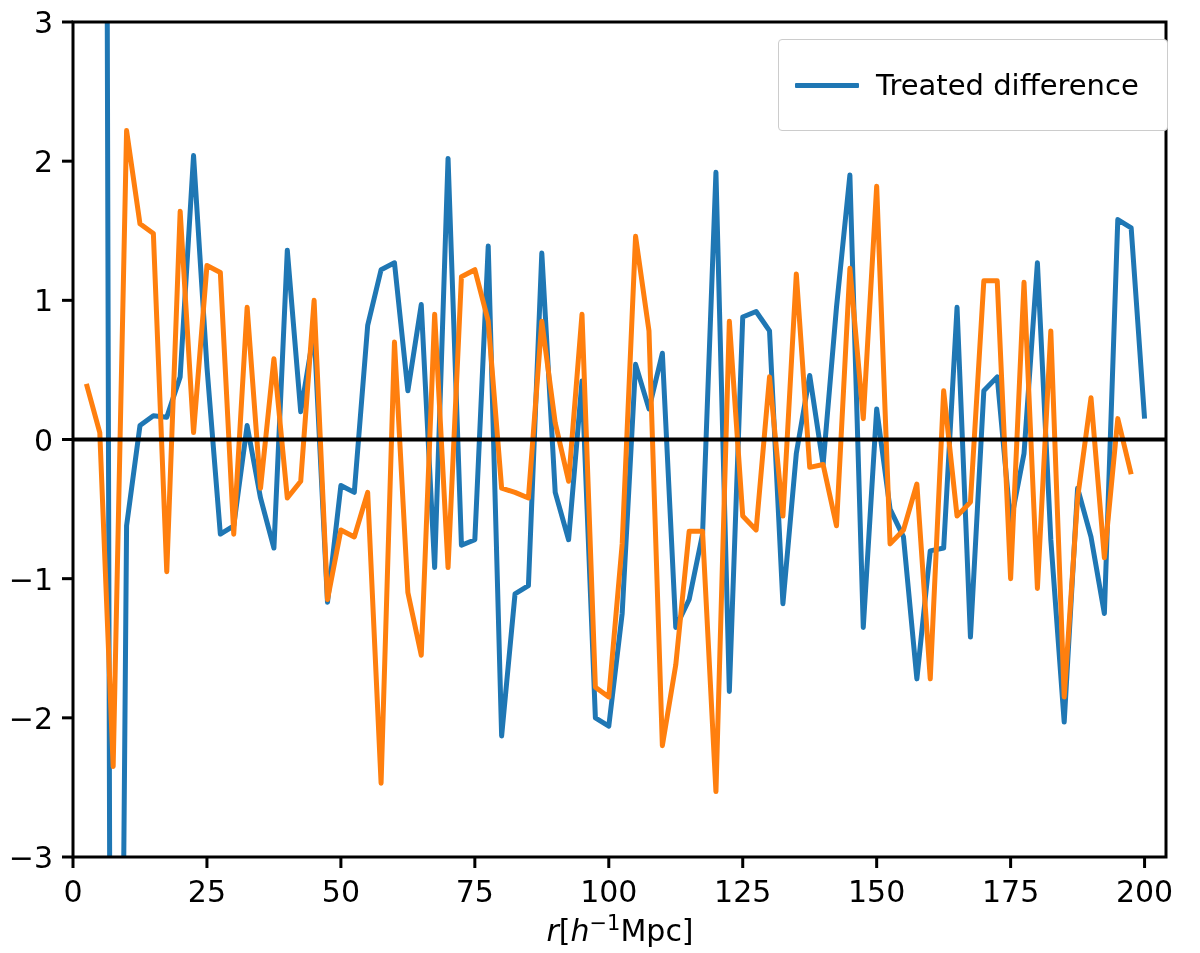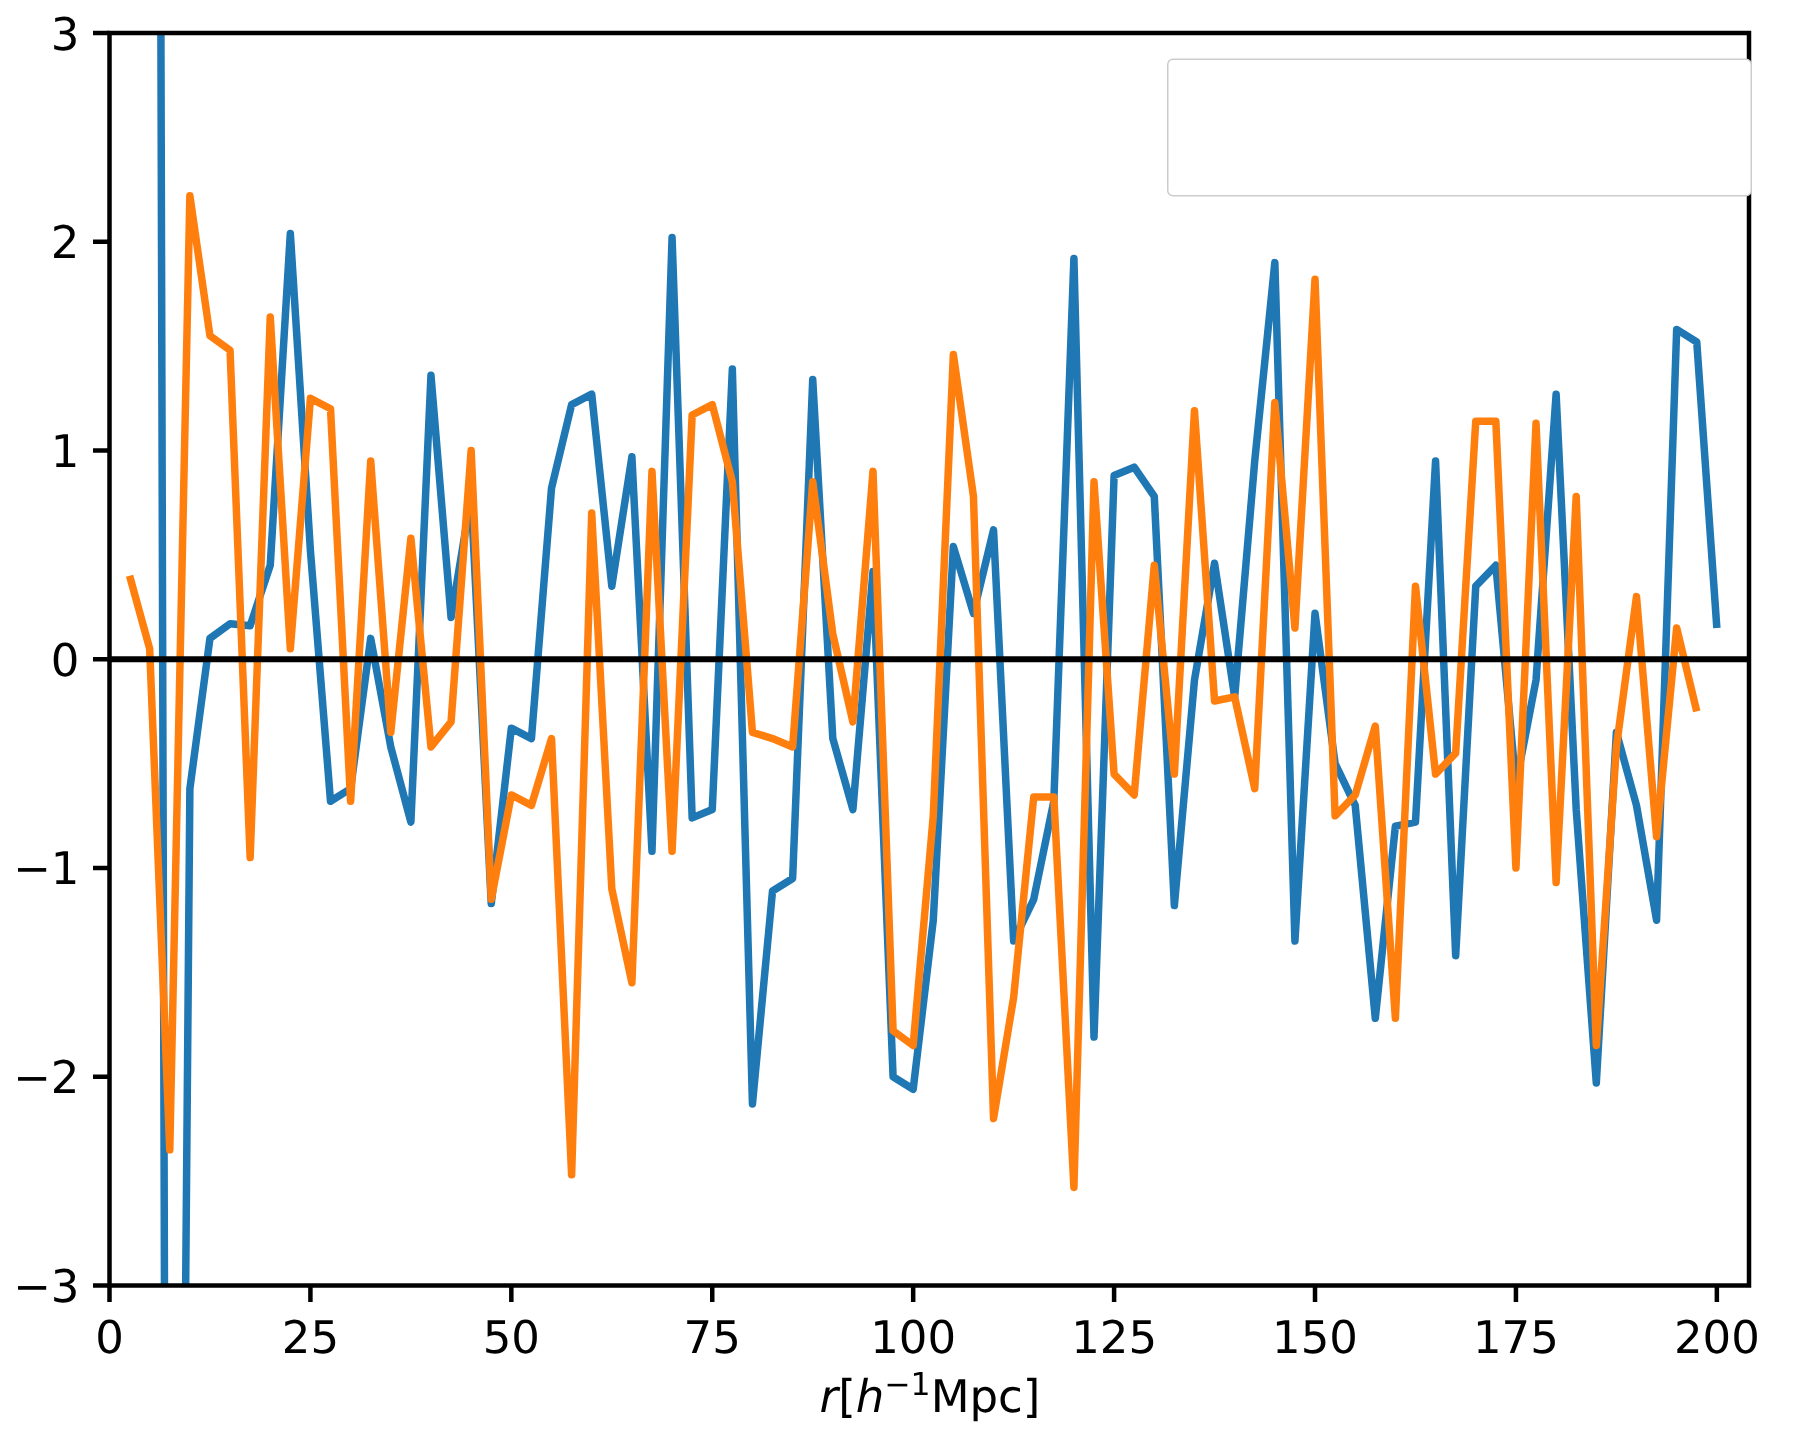--- a/index.html
+++ b/index.html
@@ -132,15 +132,19 @@
         <line y1="857" y2="857" x1="73" x2="62" stroke="#000" stroke-width="3"></line>
         <text x="53" y="868" text-anchor="end" class="tick-label">−3</text>
       </g>
 
     <text class="axis-label" x="620" y="941" text-anchor="middle">
       <tspan class="ital" font-style="italic">r</tspan><tspan>[</tspan><tspan class="ital" font-style="italic">h</tspan><tspan dy="-11" font-size="21">−1</tspan><tspan dy="11">Mpc]</tspan>
     </text>
   </svg>
 
   <div class="legend-box">
+    <div class="legend-row">
+      <span class="legend-swatch" style="background:#1f77b4"></span>
+      <span class="legend-text">Treated difference</span>
+    </div>
   </div>
 
 </div>
 
 </body></html>

